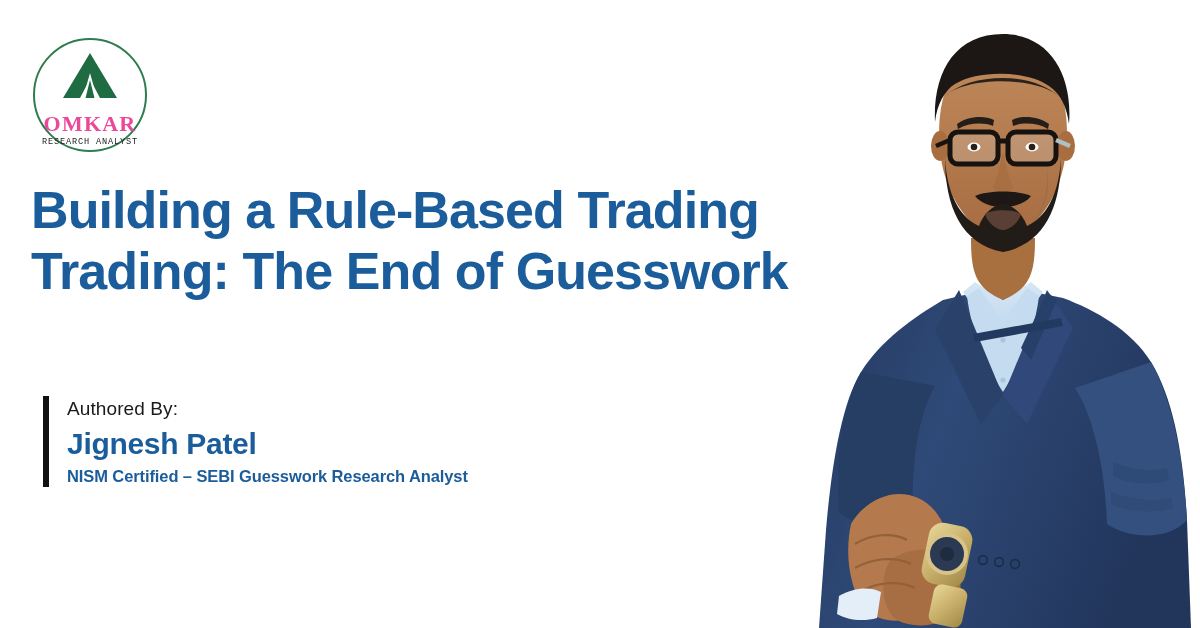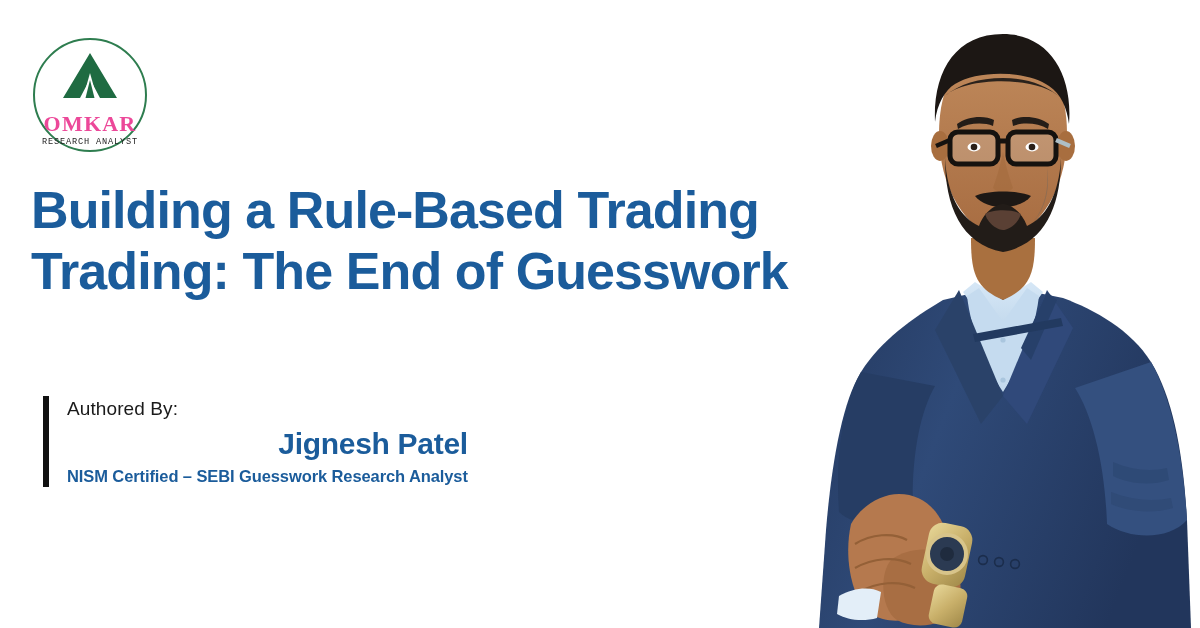--- a/index.html
+++ b/index.html
@@ -90,21 +90,20 @@
     line-height:1.35;
     letter-spacing:0.1px;
   }
   .author-name {
     font-size:30px;
     font-weight:700;
     color:#1b5c9b;
     line-height:1.3;
     letter-spacing:-0.3px;
     margin-top:2px;
-    text-align:right;
   }
   .author-cred {
     font-size:16.5px;
     font-weight:700;
     color:#1b5c9b;
     line-height:1.3;
     letter-spacing:-0.1px;
     margin-top:3px;
   }
 

